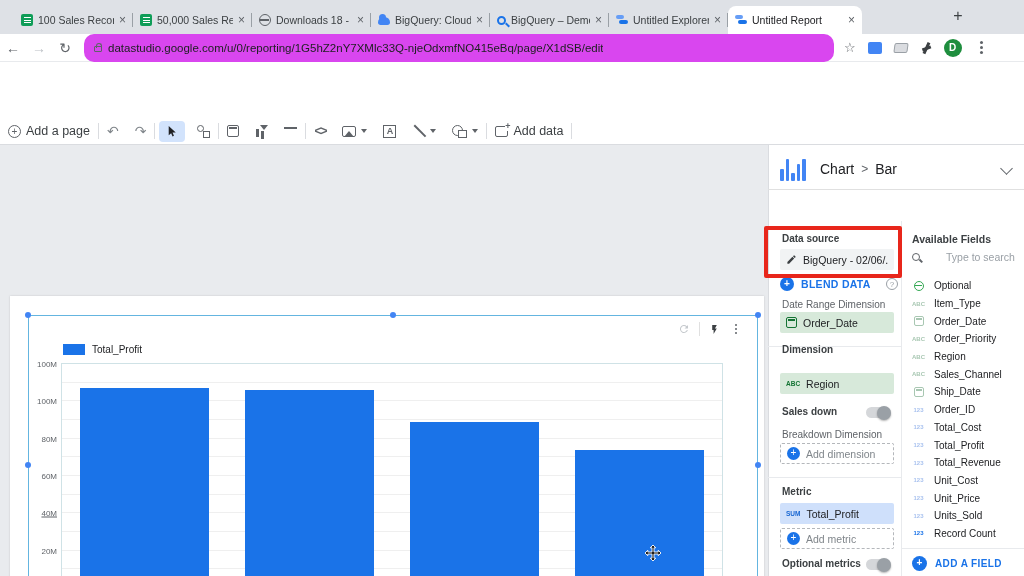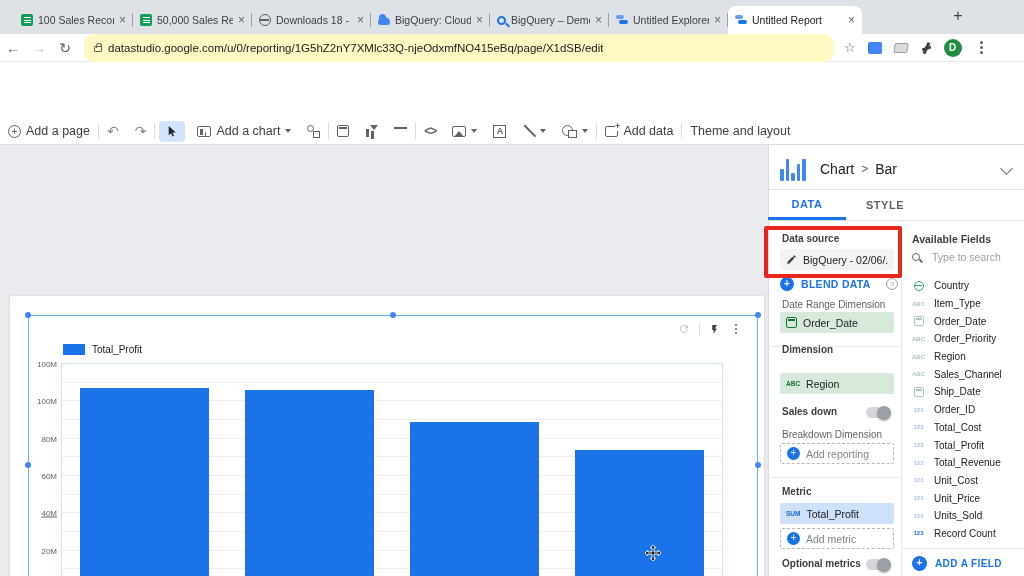--- a/index.html
+++ b/index.html
@@ -25,21 +25,21 @@
   .i-search-tab{border:2px solid #1a73e8;border-radius:50%;width:9px;height:9px;}
   .i-search-tab::after{content:"";position:absolute;left:6px;top:6px;width:5px;height:2px;background:#1a73e8;transform:rotate(45deg);}
   .i-ds::before{content:"";position:absolute;left:0;top:1px;width:8px;height:4px;border-radius:2px;background:#669df6;}
   .i-ds::after{content:"";position:absolute;left:3px;top:6px;width:9px;height:4px;border-radius:2px;background:#1a73e8;}
   .newtab{width:24px;height:24px;margin-left:8px;margin-bottom:3px;font-size:16px;color:#3c4043;display:flex;align-items:center;justify-content:center;border-radius:50%;}
 
   
   .navbar{position:absolute;left:0;top:34px;width:1024px;height:28px;background:#fff;display:flex;align-items:center;border-bottom:1px solid #e8eaed;}
   .navicon{color:#5f6368;font-size:14px;width:26px;text-align:center;flex:none;}
   .navicon.dis{color:#bdc1c6;}
-  .urlpill{height:28px;width:750px;background:#fef9c3;border-radius:10px;display:flex;align-items:center;padding:0 10px;gap:6px;margin-left:6px;}
+  .urlpill{height:28px;width:750px;background:#d946ef;border-radius:10px;display:flex;align-items:center;padding:0 10px;gap:6px;margin-left:6px;}
   .lock{width:8px;height:6px;border:1.2px solid #5f6368;border-radius:1px;position:relative;margin-top:3px;flex:none;}
   .lock::before{content:"";position:absolute;left:1px;top:-4px;width:3.5px;height:3.5px;border:1.2px solid #5f6368;border-bottom:none;border-radius:3px 3px 0 0;}
   .urltext{font-size:11.5px;color:#202124;white-space:nowrap;overflow:hidden;}
   .nav-right{display:flex;align-items:center;margin-left:10px;gap:12px;}
   .star{color:#5f6368;font-size:13px;}
   .ext-blue{width:14px;height:12px;background:#4285f4;border-radius:2px;}
   .ext-gray{width:14px;height:10px;background:#dadce0;border:1px solid #9aa0a6;border-radius:2px;transform:skewX(-8deg);}
   .ext-dark{width:12px;height:12px;position:relative;}
   .ext-dark::before{content:"";position:absolute;left:5px;top:0;width:2.5px;height:12px;background:#3c4043;transform:rotate(25deg);}
   .ext-dark::after{content:"";position:absolute;left:2px;top:5px;width:9px;height:2.5px;background:#3c4043;transform:rotate(-20deg);}
@@ -144,21 +144,21 @@
   .sum-b{font-size:6.5px;font-weight:bold;color:#1967d2;flex:none;}
   .pdiv{position:absolute;left:768px;width:133px;height:1px;background:#e8eaed;}
   .bluedot{width:14px;height:14px;border-radius:50%;background:#1a73e8;color:#fff;font-size:10px;line-height:13px;text-align:center;flex:none;}
   .blendrow{position:absolute;left:780px;top:277px;display:flex;align-items:center;gap:7px;font-size:10.5px;font-weight:bold;color:#1a73e8;letter-spacing:.3px;}
   .qmark{position:absolute;left:886px;top:278px;width:12px;height:12px;border:1.3px solid #9aa0a6;border-radius:50%;color:#9aa0a6;font-size:8px;display:flex;align-items:center;justify-content:center;}
   .toggle{position:absolute;width:25px;height:11px;border-radius:6px;background:#d5d7da;}
   .toggle::after{content:"";position:absolute;right:0;top:-1.5px;width:14px;height:14px;border-radius:50%;background:#9aa0a6;box-shadow:0 1px 2px rgba(0,0,0,.3);}
   .redbox{position:absolute;left:764px;top:226px;width:138px;height:52px;border:4px solid #e8261b;border-radius:2px;z-index:50;}
 
   .af-label{position:absolute;left:912px;top:233px;font-size:10.5px;color:#3c4043;font-weight:bold;}
-  .af-search{position:absolute;left:912px;top:251px;width:104px;display:flex;align-items:center;gap:12px;}
+  .af-search{position:absolute;left:912px;top:251px;width:104px;display:flex;align-items:center;gap:26px;}
   .mag{width:8px;height:8px;border:1.5px solid #5f6368;border-radius:50%;position:relative;flex:none;}
   .mag::after{content:"";position:absolute;left:6px;top:6px;width:4px;height:1.5px;background:#5f6368;transform:rotate(45deg);}
   .af-ph{font-size:10.5px;color:#9aa0a6;}
   .fields{position:absolute;left:912px;top:277px;width:110px;display:flex;flex-direction:column;}
   .frow{height:17.7px;display:flex;align-items:center;gap:9px;font-size:10px;color:#202124;}
   .fi{width:13px;flex:none;display:flex;justify-content:center;}
   .fi-geo{width:10px;height:10px;border:1.4px solid #34a853;border-radius:50%;position:relative;}
   .fi-geo::after{content:"";position:absolute;left:0;top:3px;width:7px;height:1.2px;background:#34a853;}
   .fi-text{font-size:6px;font-weight:bold;color:#a8c7b2;}
   .fi-date{width:10px;height:10px;border:1.4px solid #a8c7b2;border-radius:2px;position:relative;}
@@ -286,25 +286,20 @@
     <div class="titem">
         <span class="undoico">↷</span>
       </div>
     <span class="tsep"></span>
     <div class="selchip">
       <svg width="13" height="13" viewBox="0 0 24 24">
           <path fill="#202124" d="M5 2v17l4.5-4 2.6 6 2.6-1.1-2.6-6H18z"></path>
         </svg>
     </div>
     <div class="titem">
-      <span class="tico chartico"></span>
-      <span>Add a chart</span>
-      <span class="mini-caret"></span>
-    </div>
-    <div class="titem">
         <span class="tico commico"></span>
       </div>
     <span class="tsep"></span>
     <div class="titem">
         <span class="tico calico"></span>
       </div>
     <div class="titem">
         <span class="tico dcico"></span>
       </div>
     <div class="titem">
@@ -328,23 +323,20 @@
     <div class="titem">
         <span class="tico shapeico"></span>
         <span class="mini-caret"></span>
       </div>
     <span class="tsep"></span>
     <div class="titem">
       <span class="tico addico"></span>
       <span>Add data</span>
     </div>
     <span class="tsep"></span>
-    <div class="titem">
-        <span>Theme and layout</span>
-      </div>
   </div>
 
   <div class="canvas">
     <div class="page"></div>
     <div class="sel">
       <div class="chead">
         <svg width="12" height="12" viewBox="0 0 24 24">
             <path fill="#c5c9cd" d="M17.65 6.35A8 8 0 1 0 19.73 14h-2.08a6 6 0 1 1-1.41-6.24L13 11h7V4z"></path>
           </svg>
         <span class="cdiv"></span>
@@ -403,24 +395,20 @@
       <i style="height:8px;"></i>
       <i style="height:17px;"></i>
       <i style="height:22px;"></i>
   </div>
   <div class="pcrumb">
     <span>Chart</span>
     <span class="gt">&gt;</span>
     <span>Bar</span>
   </div>
   <div class="pchev"></div>
-  <div class="ptabs">
-    <div class="ptab on">DATA</div>
-    <div class="ptab off">STYLE</div>
-  </div>
   <div class="pcol-div"></div>
 
   <div class="plabel" style="top:233px;">Data source</div>
   <div class="chip gray" style="top:249px;">
     <svg class="pencil" viewBox="0 0 24 24">
         <path fill="#3c4043" d="M3 17.25V21h3.75L17.8 9.94l-3.75-3.75L3 17.25zM20.7 7a1 1 0 0 0 0-1.4L18.4 3.3a1 1 0 0 0-1.4 0l-1.83 1.83 3.75 3.75L20.7 7z"></path>
       </svg>
     <span style="white-space:nowrap;overflow:hidden;">BigQuery - 02/06/...</span>
   </div>
   <div class="redbox"></div>
@@ -438,21 +426,21 @@
   <div class="plabel" style="top:344px;">Dimension</div>
   <div class="chip green" style="top:373px;">
     <span class="abc-g">ABC</span>
     <span>Region</span>
   </div>
   <div class="plabel" style="top:406px;">Sales down</div>
   <div class="toggle" style="left:866px;top:407px;"></div>
   <div class="plabel lt" style="top:429px;">Breakdown Dimension</div>
   <div class="chip dashed" style="top:443px;">
     <span class="bluedot" style="width:13px;height:13px;line-height:12px;">+</span>
-    <span>Add reporting</span>
+    <span>Add dimension</span>
   </div>
   <div class="pdiv" style="top:477px;"></div>
   <div class="plabel" style="top:486px;">Metric</div>
   <div class="chip blue" style="top:503px;">
     <span class="sum-b">SUM</span>
     <span>Total_Profit</span>
   </div>
   <div class="chip dashed" style="top:528px;">
     <span class="bluedot" style="width:13px;height:13px;line-height:12px;">+</span>
     <span>Add metric</span>
@@ -463,21 +451,21 @@
   <div class="af-label">Available Fields</div>
   <div class="af-search">
     <span class="mag"></span>
     <span class="af-ph">Type to search</span>
   </div>
   <div class="fields">
       <div class="frow">
         <span class="fi">
           <span class="fi-geo"></span>
         </span>
-        <span>Country</span>
+        <span>Optional</span>
       </div>
       <div class="frow">
         <span class="fi">
           <span class="fi-text">ABC</span>
         </span>
         <span>Item_Type</span>
       </div>
       <div class="frow">
         <span class="fi">
           <span class="fi-date"></span>

